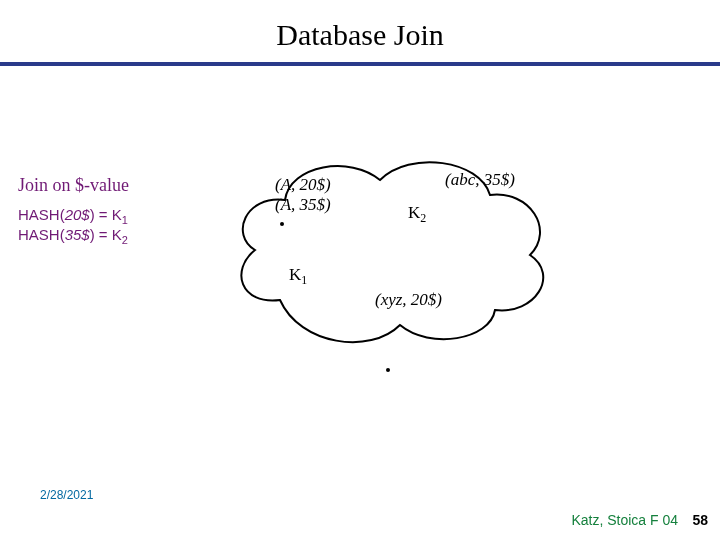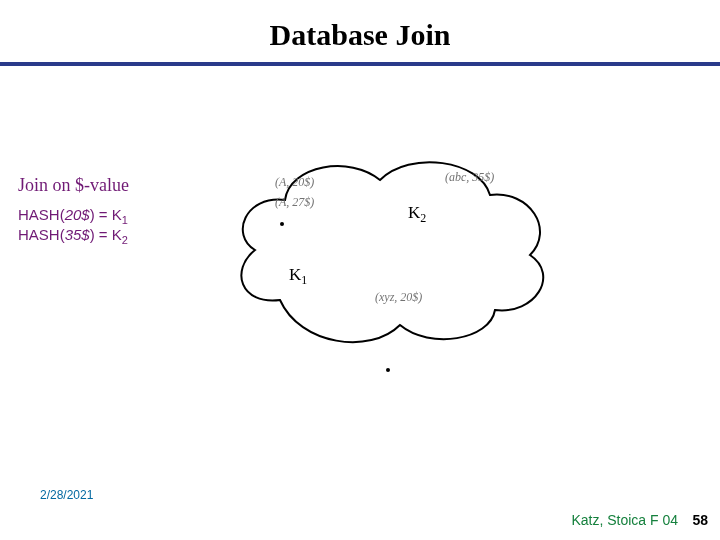--- a/index.html
+++ b/index.html
@@ -11,21 +11,21 @@
     position: relative;
     overflow: hidden;
   }
   .slide-title {
     position: absolute;
     top: 18px;
     left: 0;
     width: 720px;
     text-align: center;
     font-size: 30px;
-    font-weight: bold;
+    font-weight: normal;
     color: #000;
   }
   .title-rule {
     position: absolute;
     top: 62px;
     left: 0;
     width: 720px;
     height: 4px;
     background: #2a3a8a;
   }
@@ -50,22 +50,22 @@
     top: 140px;
     left: 220px;
     width: 340px;
     height: 220px;
   }
   .cloud svg { width: 100%; height: 100%; display: block; }
   .tuple {
     position: absolute;
     font-family: "Times New Roman", serif;
     font-style: italic;
-    font-size: 12px;
-    color: #737373;
+    font-size: 17px;
+    color: #000000;
   }
   .tuple.a20 { top: 175px; left: 275px; font-style: italic; }
   .tuple.a35 { top: 195px; left: 275px; font-style: italic; }
   .tuple.abc { top: 170px; left: 445px; font-style: italic; }
   .tuple.xyz { top: 290px; left: 375px; font-style: italic; }
   .node-label {
     position: absolute;
     font-family: "Times New Roman", serif;
     font-size: 17px;
     color: #000;
@@ -132,21 +132,21 @@
              C 70 25, 130 15, 160 40
              C 190 10, 260 20, 270 55
              C 310 50, 335 90, 310 115
              C 340 135, 315 175, 275 170
              C 270 200, 210 210, 180 185
              C 150 215, 80 205, 60 160 Z" fill="#ffffff" stroke="#000" stroke-width="2"></path>
   </svg>
 </div>
 
 <div class="tuple a20">(A, 20$)</div>
-<div class="tuple a35">(A, 27$)</div>
+<div class="tuple a35">(A, 35$)</div>
 <div class="tuple abc">(abc, 35$)</div>
 <div class="tuple xyz">(xyz, 20$)</div>
 
 <div class="node-dot d1"></div>
 <div class="node-dot d2"></div>
 
 <div class="node-label k1">
   <span>K</span><span class="sub">1</span>
 </div>
 <div class="node-label k2">

